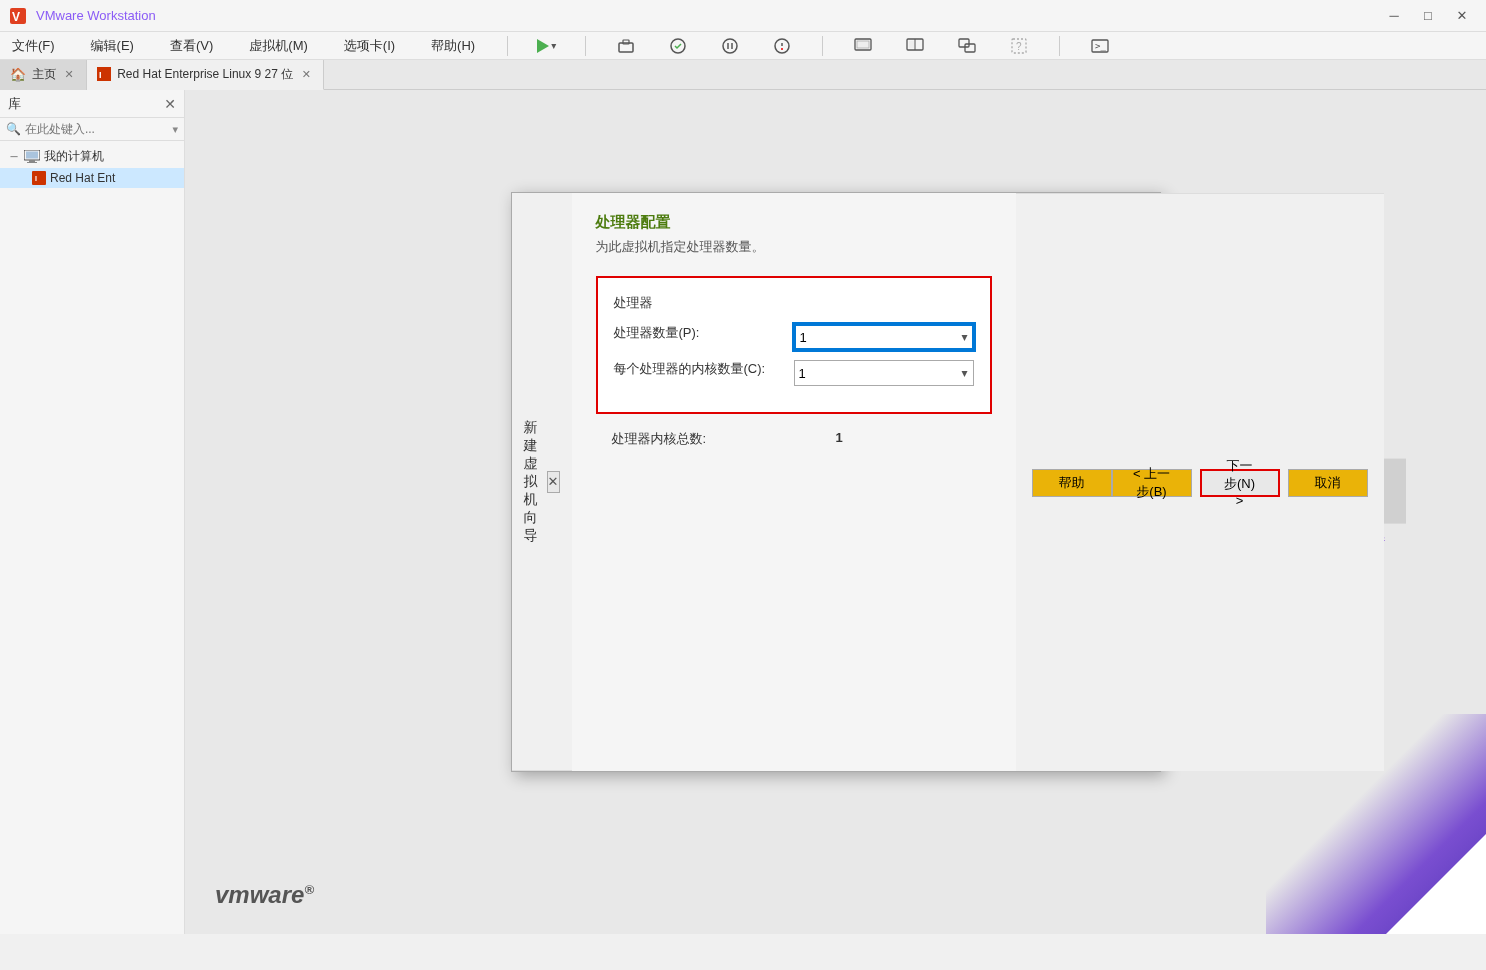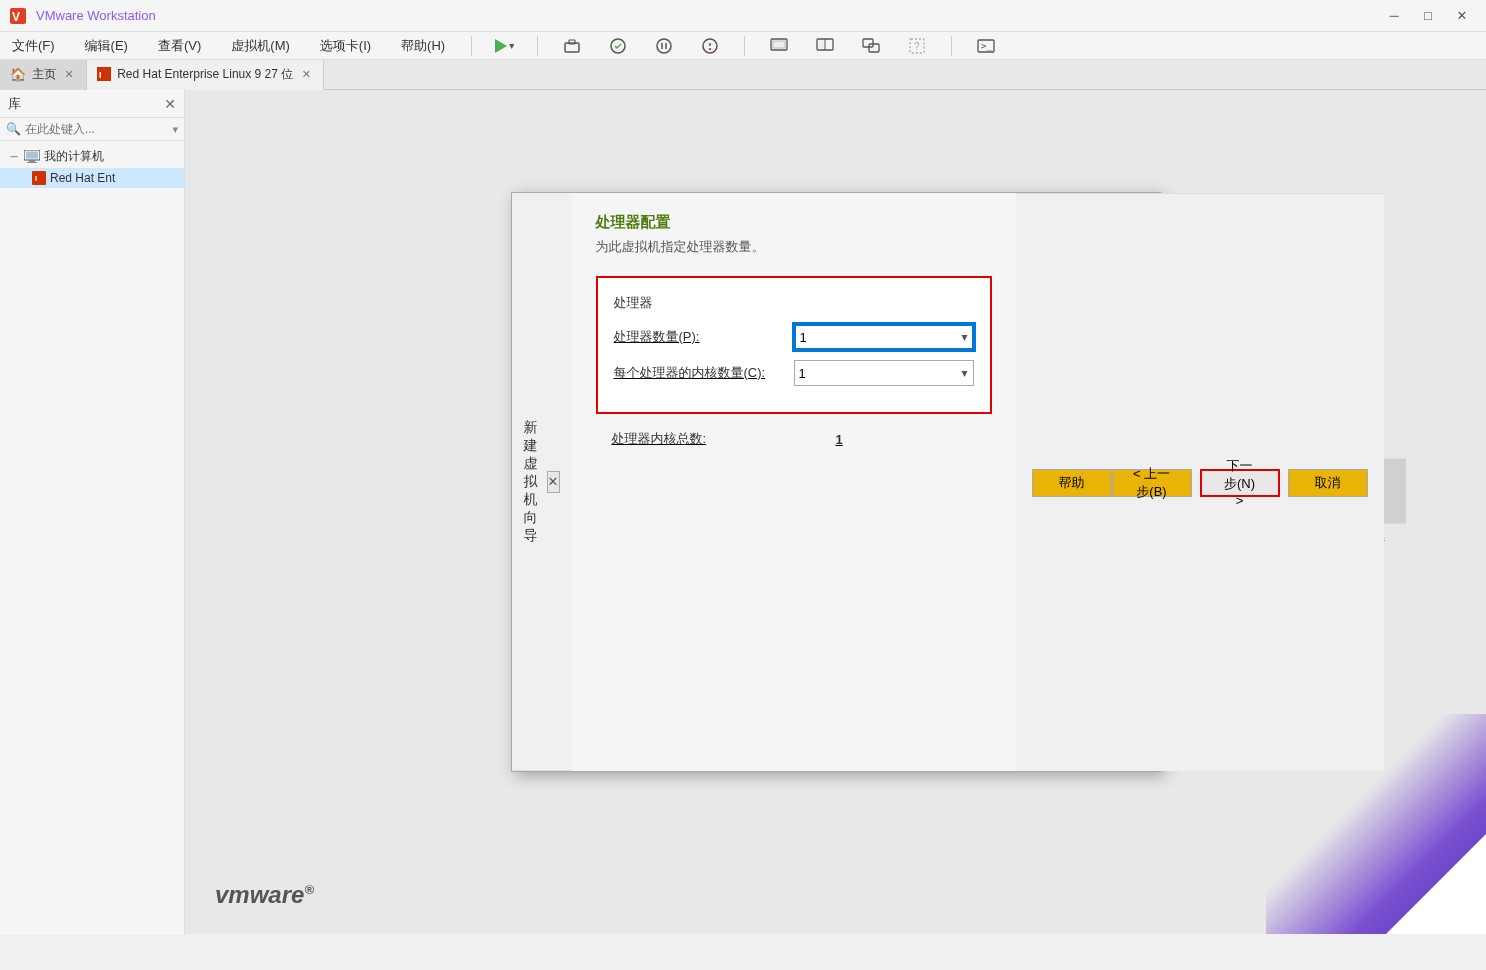--- a/index.html
+++ b/index.html
@@ -54,21 +54,21 @@
     }
 
     
     .menu-bar {
       display: flex;
       align-items: center;
       background: #f5f5f5;
       height: 28px;
       padding: 0 4px;
       border-bottom: 1px solid #ddd;
-      gap: 14px;
+      gap: 20px;
     }
     .menu-item {
       padding: 2px 8px;
       font-size: 13px;
       color: #333;
       cursor: pointer;
       height: 22px;
       display: flex;
       align-items: center;
     }
@@ -336,23 +336,21 @@
       margin-bottom: 16px;
       background: white;
     }
     .dialog-group-label {
       font-size: 13px;
       color: #333;
       margin-bottom: 12px;
     }
     .form-row {
       display: flex;
-      align-items: center;
       margin-bottom: 10px;
-      text-decoration: underline;
     }
     .form-label {
       width: 180px;
       font-size: 13px;
       color: #333;
       flex-shrink: 0;
     }
     .form-control-wrapper {
       flex: 1;
     }

